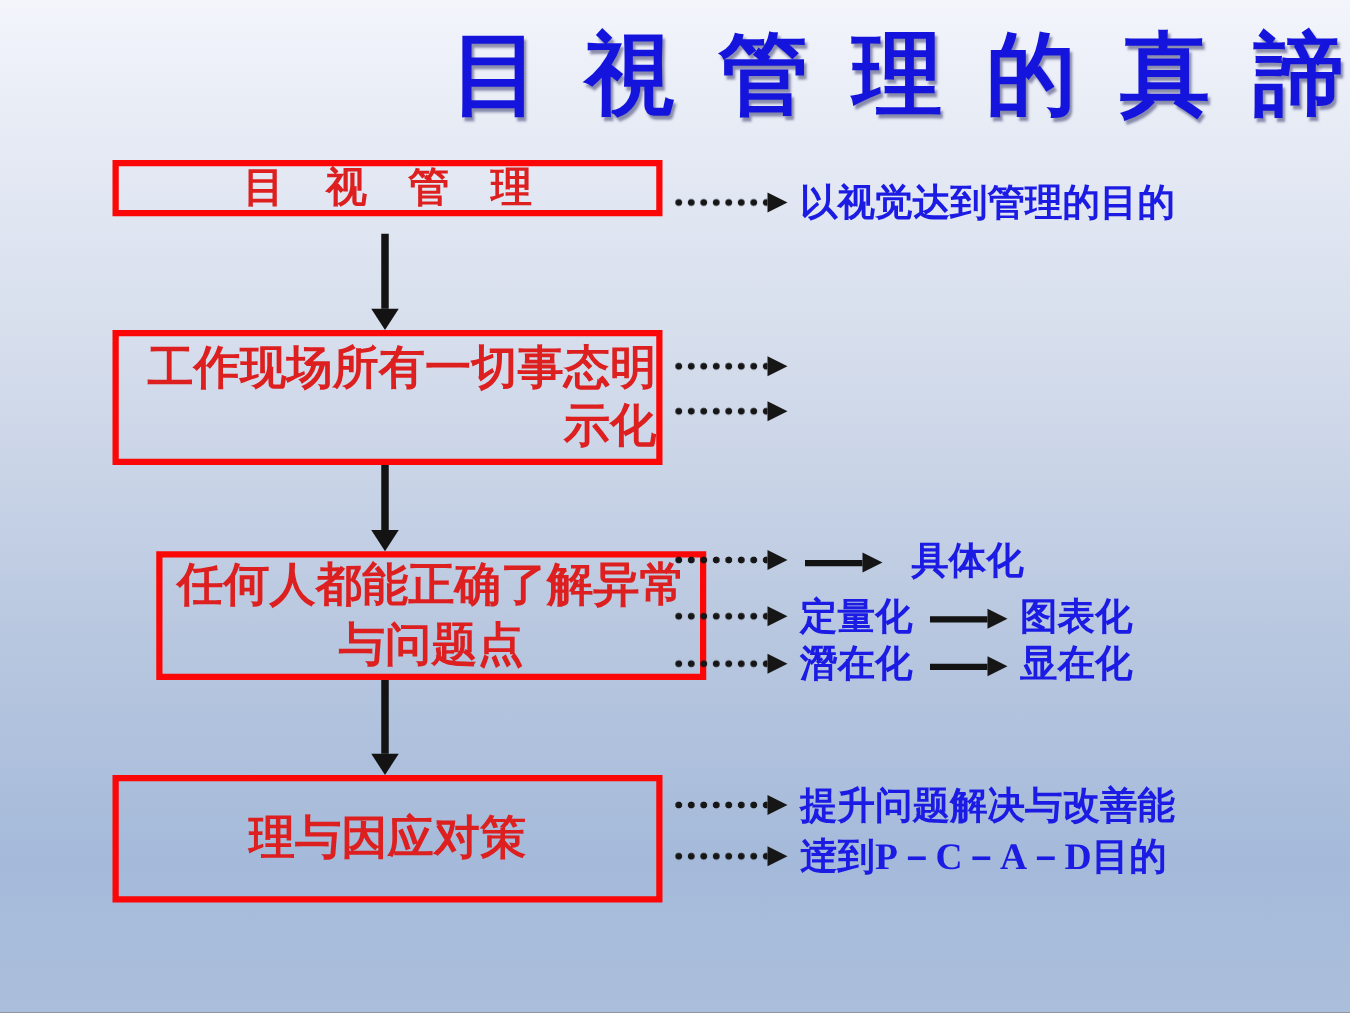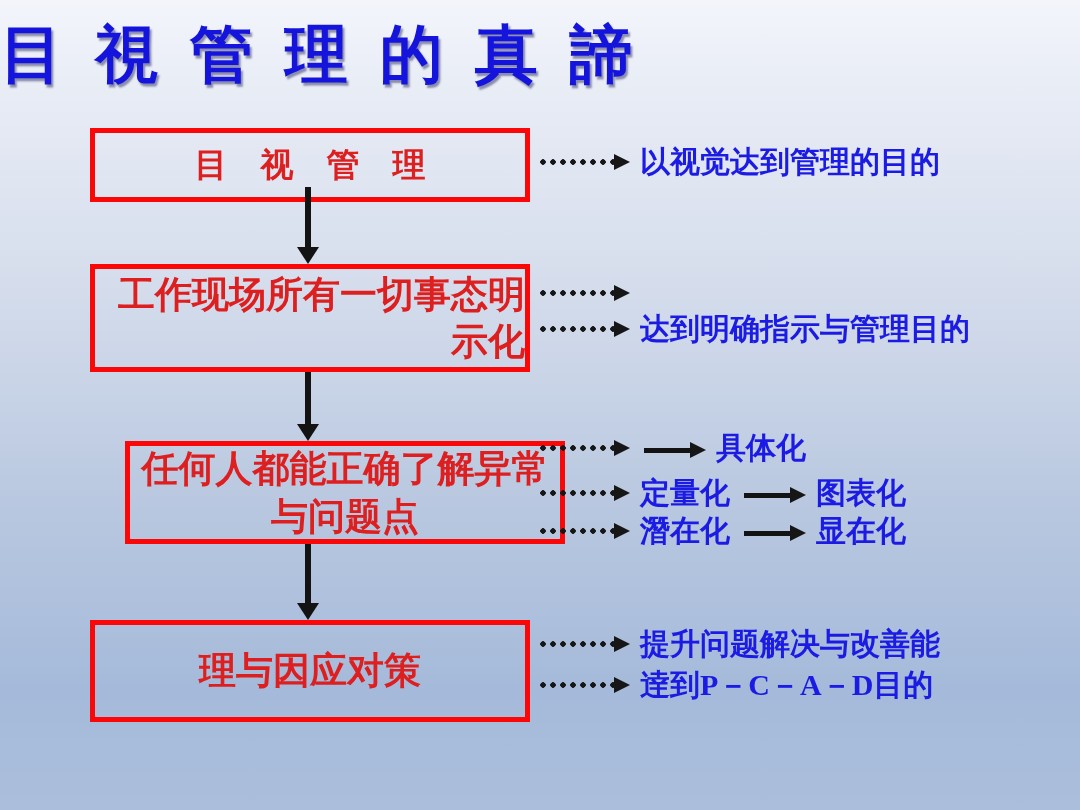--- a/index.html
+++ b/index.html
@@ -2,32 +2,32 @@
 <html><head>
 <meta charset="utf-8">
 <style>
   html,body{margin:0;padding:0;background:#888;}
   .slide{
     position:relative;width:1080px;height:810px;overflow:hidden;
     background:linear-gradient(180deg,#f3f5fb 0%,#e9edf6 10%,#d5ddec 35%,#b9c8e0 62%,#a5bada 85%,#abbfdc 100%);
     font-family:"Liberation Serif","DejaVu Serif",serif;
   }
   .title{
-    position:absolute;top:12px;left:0;width:100%;margin:0;text-align:left;
+    position:absolute;top:12px;left:0;width:100%;margin:0;text-align:right;
     font-family:"DejaVu Sans","Liberation Sans",sans-serif;font-weight:900;
-    font-size:63px;color:#1414dc;letter-spacing:5px;
+    font-size:72px;color:#1414dc;letter-spacing:5px;
     text-shadow:2px 3px 2px rgba(20,20,80,0.45);
   }
   .box{
     position:absolute;left:90px;width:440px;box-sizing:border-box;
     border:5px solid #fb0707;
     display:flex;flex-direction:column;justify-content:center;align-items:center;
     color:#dd1f1f;font-weight:700;text-align:center;
   }
-  .box1{top:128px;height:74px;font-size:33px;}
+  .box1{top:128px;height:45px;font-size:33px;}
   .box2{top:264px;height:108px;font-size:37px;line-height:1.28;align-items:flex-end;}
   .box3{top:441px;height:103px;font-size:37px;line-height:1.28;margin-left:35px;}
   .box4{top:620px;height:102px;font-size:37px;line-height:1.28;}
   .varrow{position:absolute;left:296px;width:24px;display:flex;flex-direction:column;align-items:center;}
   .vline{width:6px;background:#131313;}
   .ah-down{width:0;height:0;border-left:11px solid transparent;border-right:11px solid transparent;border-top:17px solid #131313;}
   .anno{
     position:absolute;left:538px;height:40px;display:flex;align-items:center;
     color:#1b1be4;font-weight:700;font-size:30px;white-space:nowrap;
   }
@@ -95,33 +95,32 @@
         <span class="dots"></span>
         <span class="ah-right"></span>
       </span>
   </div>
 
   <div class="anno" style="top:309px;">
     <span class="dotarrow">
         <span class="dots"></span>
         <span class="ah-right"></span>
       </span>
-    <span class="anno-text">达到明确指示与管理目的</span>
   </div>
 
   <div class="anno" style="top:428px;">
     <span class="dotarrow">
         <span class="dots"></span>
         <span class="ah-right"></span>
       </span>
     <span class="pair-arrow">
         <span class="sline"></span>
         <span class="ah-right"></span>
       </span>
-    <span class="anno-text" style="margin-left:0;">具体化</span>
+    <span class="anno-text" style="margin-left:13px;">具体化</span>
   </div>
 
   <div class="anno" style="top:511px;">
     <span class="dotarrow">
         <span class="dots"></span>
         <span class="ah-right"></span>
       </span>
     <span class="anno-text">潛在化</span>
     <span class="pair-arrow">
         <span class="sline"></span>

